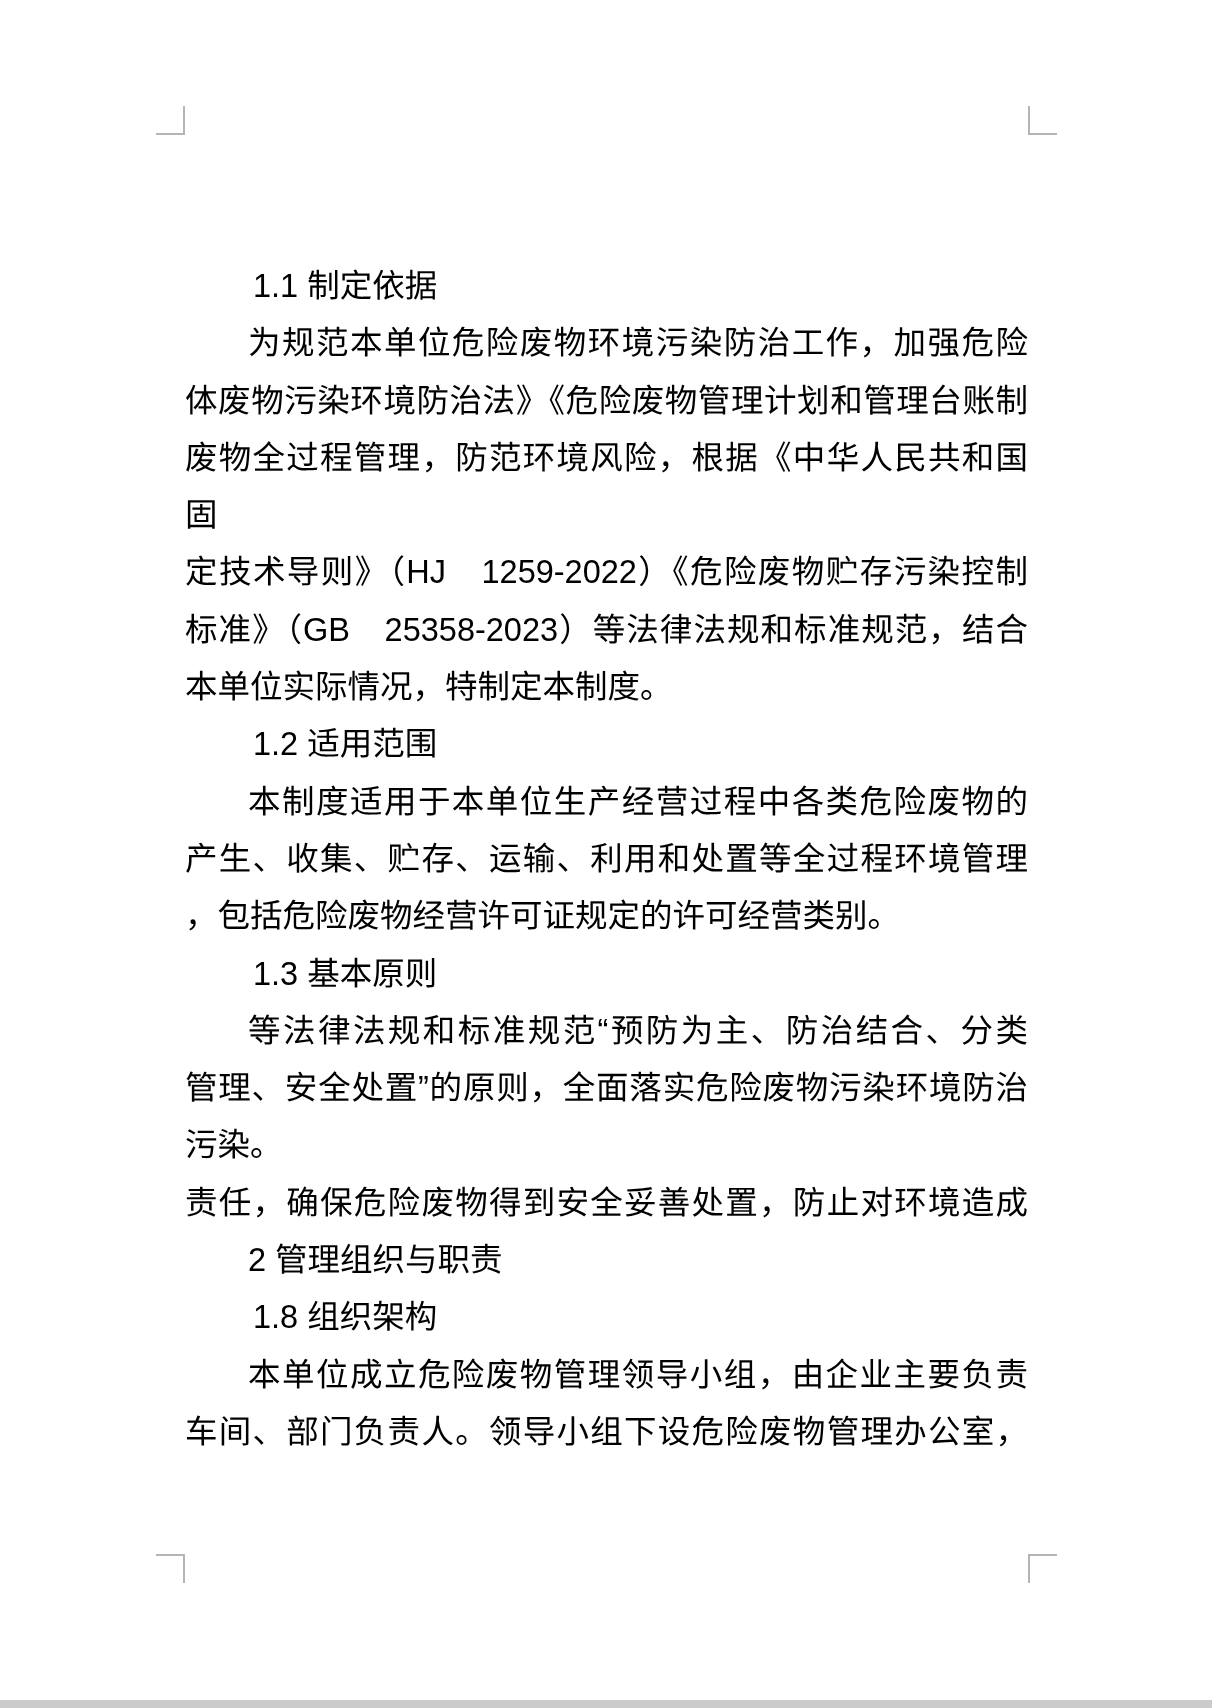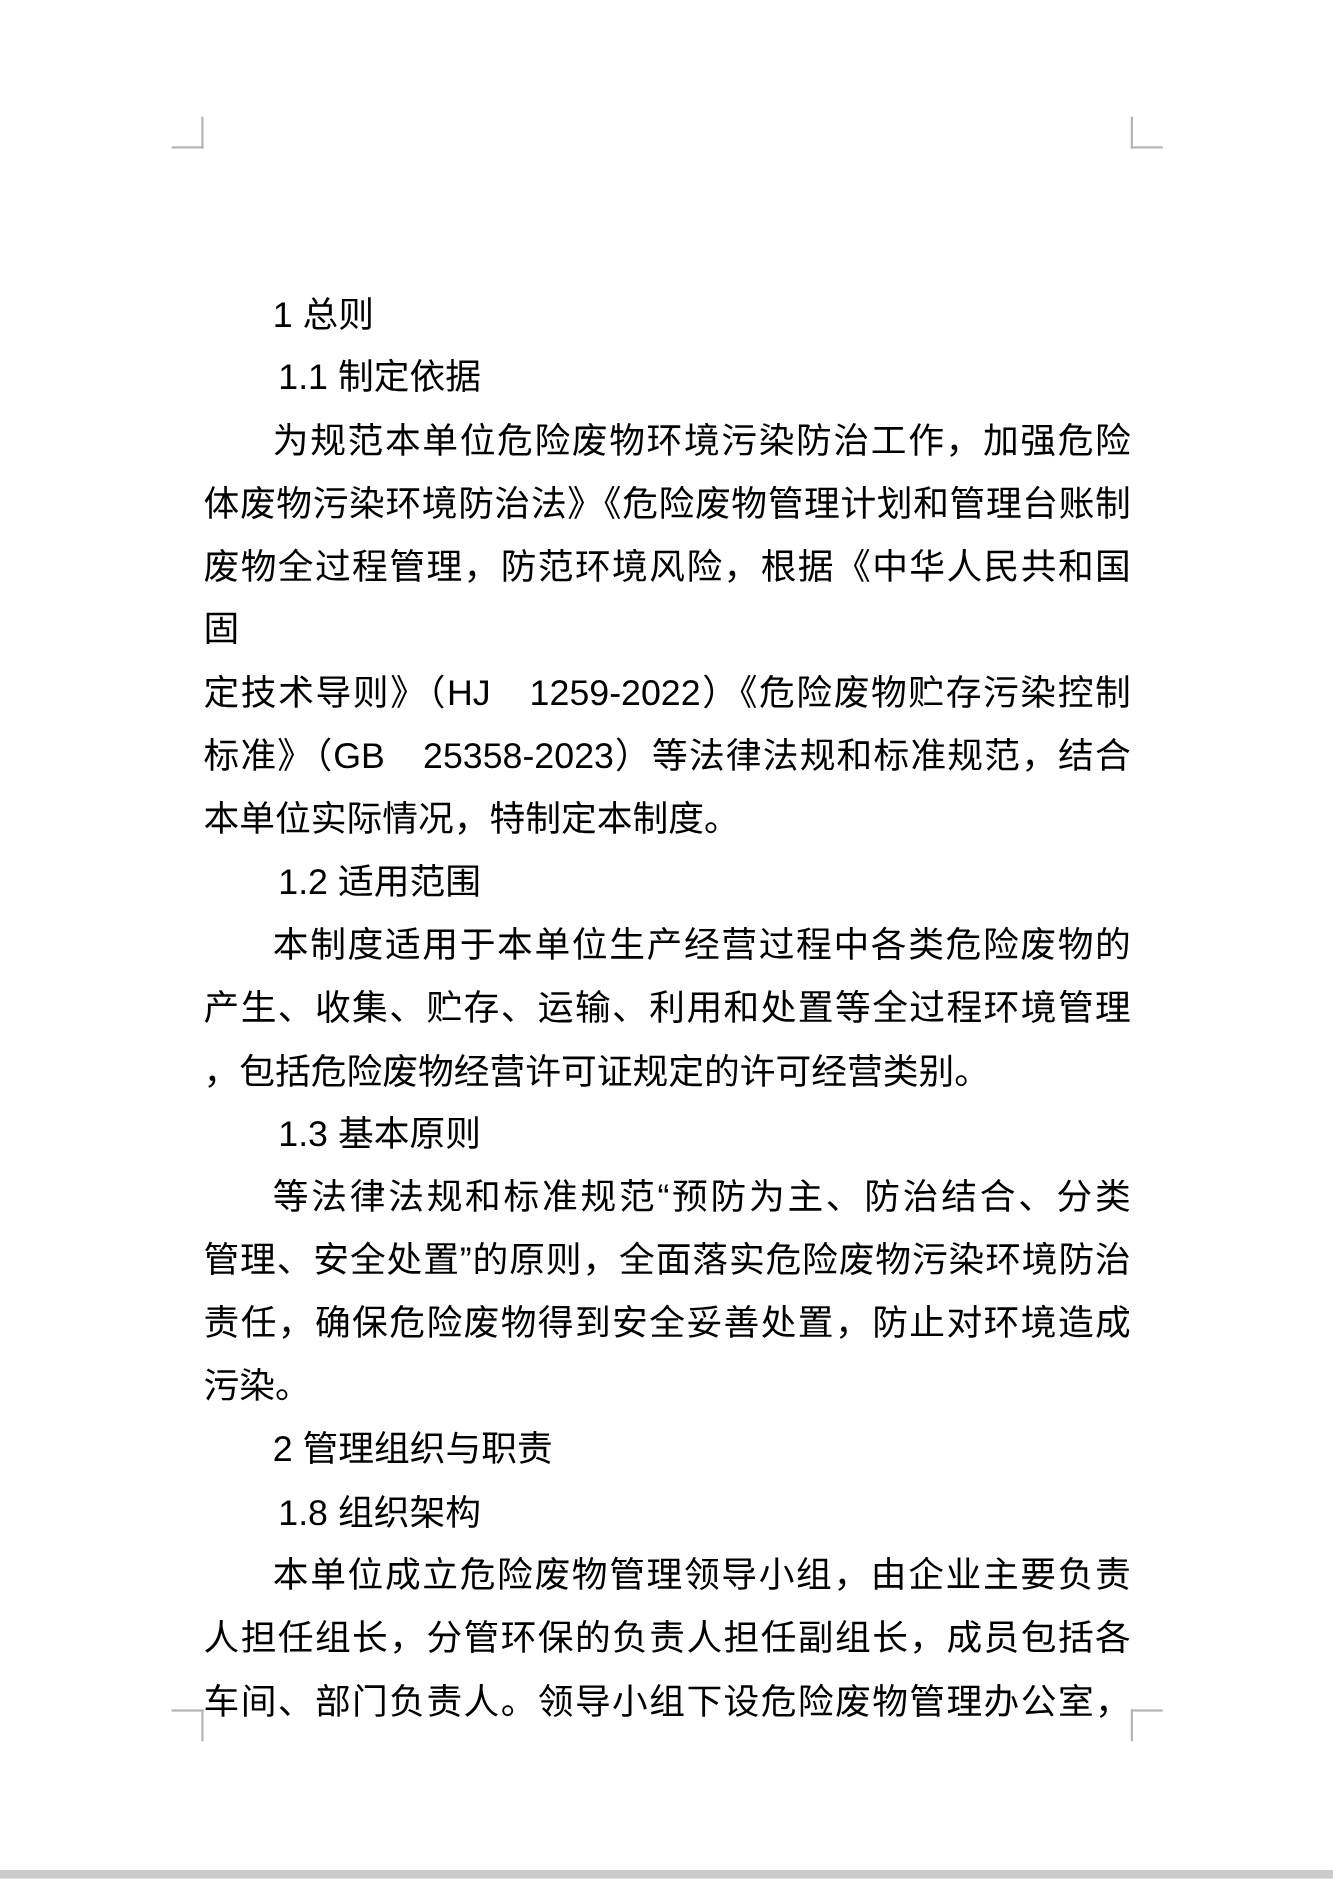--- a/index.html
+++ b/index.html
@@ -49,39 +49,37 @@
 <body>
 
 <div class="screen">
 
   <div class="cm cm-tl"></div>
   <div class="cm cm-tr"></div>
   <div class="cm cm-bl"></div>
   <div class="cm cm-br"></div>
 
   <div class="doc" lang="zh-CN">
-    <div class="line ind">1 总则</div>
     <div class="line ind2">1.1 制定依据</div>
     <div class="line ind jst">为规范本单位危险废物环境污染防治工作，加强危险</div>
     <div class="line jst">体废物污染环境防治法》《危险废物管理计划和管理台账制</div>
     <div class="line jst">废物全过程管理，防范环境风险，根据《中华人民共和国固</div>
     <div class="line jst">定技术导则》（HJ　1259-2022）《危险废物贮存污染控制</div>
     <div class="line jst">标准》（GB　25358-2023）等法律法规和标准规范，结合</div>
     <div class="line">本单位实际情况，特制定本制度。</div>
     <div class="line ind2">1.2 适用范围</div>
     <div class="line ind jst">本制度适用于本单位生产经营过程中各类危险废物的</div>
     <div class="line jst">产生、收集、贮存、运输、利用和处置等全过程环境管理</div>
     <div class="line">，包括危险废物经营许可证规定的许可经营类别。</div>
     <div class="line ind2">1.3 基本原则</div>
     <div class="line ind jst">等法律法规和标准规范“预防为主、防治结合、分类</div>
     <div class="line jst">管理、安全处置”的原则，全面落实危险废物污染环境防治</div>
+    <div class="line">污染。</div>
     <div class="line jst">责任，确保危险废物得到安全妥善处置，防止对环境造成</div>
-    <div class="line">污染。</div>
     <div class="line ind">2 管理组织与职责</div>
     <div class="line ind2">1.8 组织架构</div>
     <div class="line ind jst">本单位成立危险废物管理领导小组，由企业主要负责</div>
-    <div class="line jst">人担任组长，分管环保的负责人担任副组长，成员包括各</div>
     <div class="line jst">车间、部门负责人。领导小组下设危险废物管理办公室，</div>
   </div>
 
   <div class="bottom-edge"></div>
 
 </div>
 
 </body></html>

